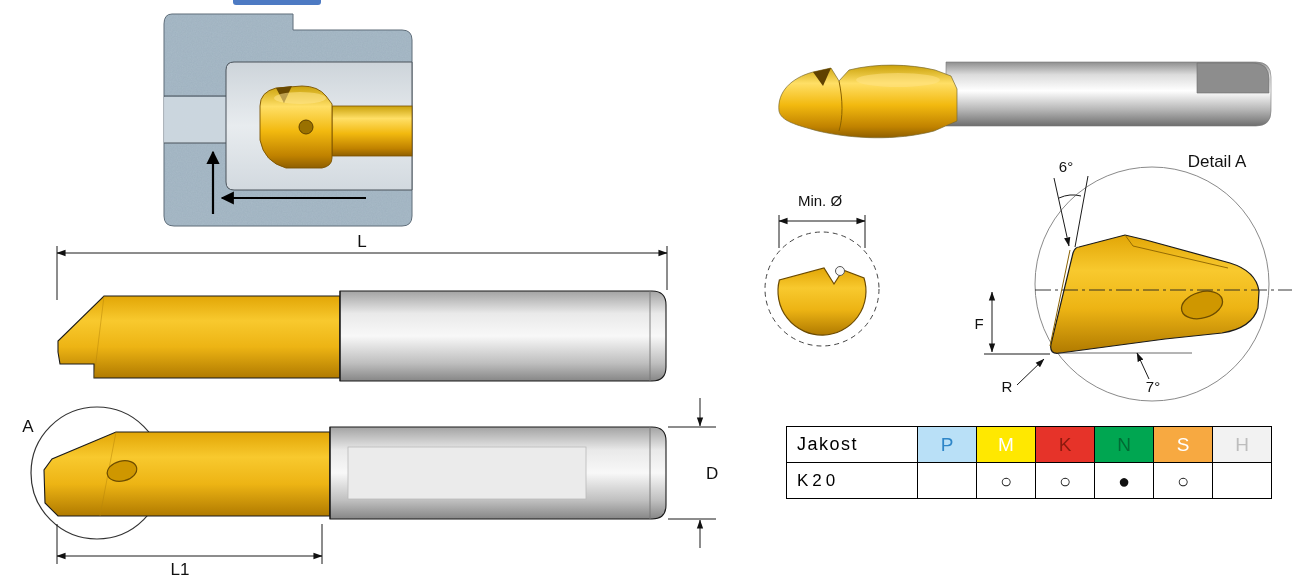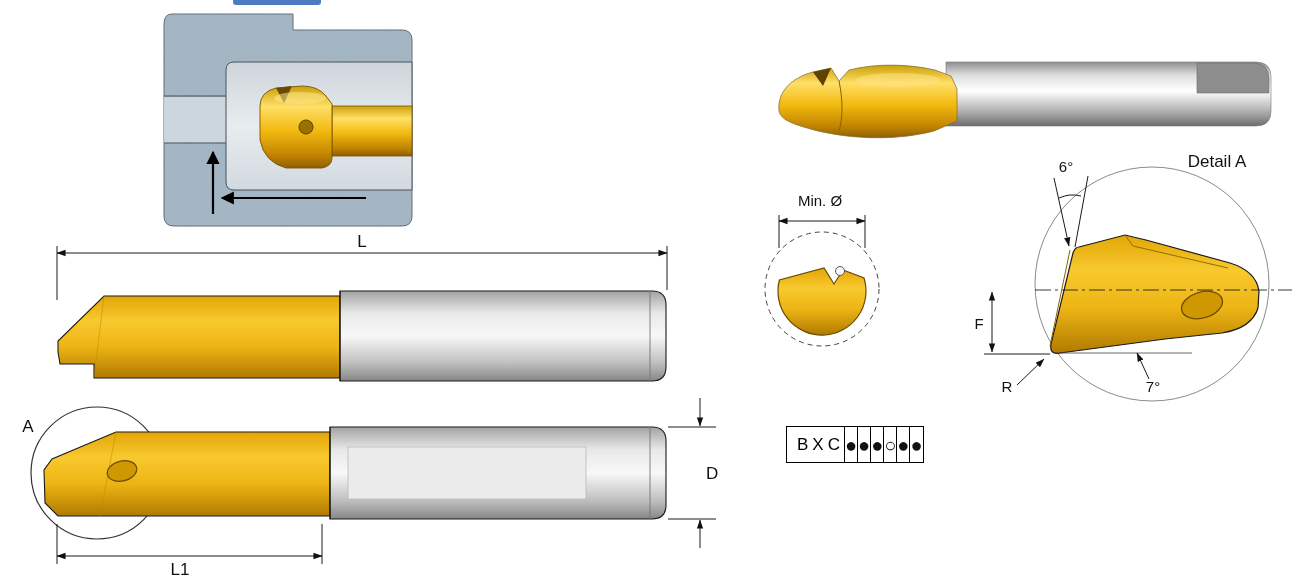--- a/index.html
+++ b/index.html
@@ -181,25 +181,34 @@
     </g>
     <text class="detail-title" x="1217" y="167" text-anchor="middle">Detail A</text>
     <text class="small-label" x="1066" y="172" text-anchor="middle">6°</text>
     <text class="small-label" x="979" y="329" text-anchor="middle">F</text>
     <text class="small-label" x="1007" y="392" text-anchor="middle">R</text>
     <text class="small-label" x="1153" y="392" text-anchor="middle">7°</text>
   </svg>
 
   <table class="grade-table">
     <tbody>
+        <tr>
+      <th class="jakost">Jakost</th>
+      <th class="col-head" style="background-color: rgb(185, 224, 247); color: rgb(46, 134, 200);">P</th>
+      <th class="col-head" style="background-color: rgb(255, 232, 0); color: rgb(255, 255, 255);">M</th>
+      <th class="col-head" style="background-color: rgb(230, 51, 41); color: rgb(140, 26, 14);">K</th>
+      <th class="col-head" style="background-color: rgb(0, 166, 81); color: rgb(0, 107, 52);">N</th>
+      <th class="col-head" style="background-color: rgb(247, 169, 65); color: rgb(255, 255, 255);">S</th>
+      <th class="col-head" style="background-color: rgb(242, 242, 242); color: rgb(189, 189, 189);">H</th>
+    </tr>
     <tr>
-      <td class="row-label">BXC</td>
-      <td class="dot-cell">●</td>
-      <td class="dot-cell">●</td>
+      <td class="row-label">K20</td>
+      <td class="dot-cell"></td>
+      <td class="dot-cell">○</td>
+      <td class="dot-cell">○</td>
       <td class="dot-cell">●</td>
       <td class="dot-cell">○</td>
-      <td class="dot-cell">●</td>
-      <td class="dot-cell">●</td>
+      <td class="dot-cell"></td>
     </tr>
   </tbody>
     </table>
 
 </div>
 
 </body></html>

